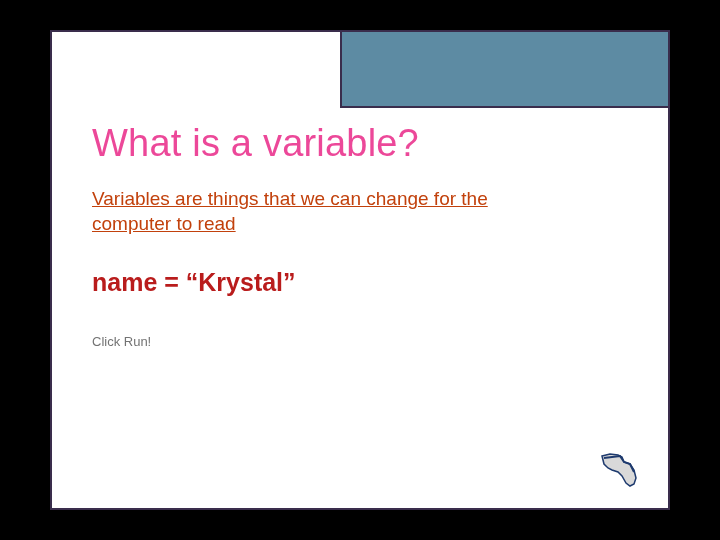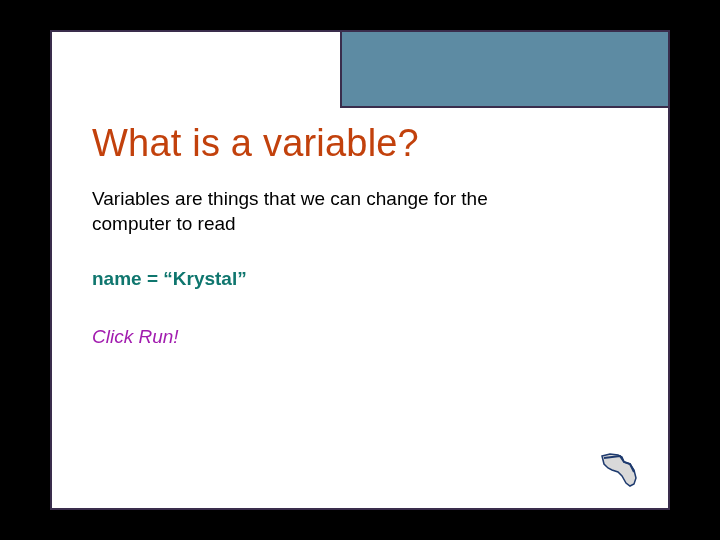--- a/index.html
+++ b/index.html
@@ -39,43 +39,43 @@
   }
   .content {
     position: absolute;
     left: 40px;
     top: 90px;
     right: 40px;
   }
   .title {
     font-size: 38px;
     font-weight: 400;
-    color: #c2410c;
+    color: #ec4899;
     margin: 0 0 22px 0;
     letter-spacing: 0.2px;
   }
   .para {
     font-size: 19px;
     line-height: 1.3;
-    color: #000000;
+    color: #c2410c;
     margin: 0 0 30px 0;
     max-width: 480px;
+    text-decoration: underline;
   }
   .code {
-    font-size: 19px;
+    font-size: 25px;
     line-height: 1.35;
     font-weight: 700;
-    color: #0f766e;
+    color: #b91c1c;
     margin: 0 0 34px 0;
   }
   .cta {
-    font-size: 19px;
-    color: #a21caf;
+    font-size: 13px;
+    color: #737373;
     margin: 0;
-    font-style: italic;
   }
   .florida {
     position: absolute;
     right: 22px;
     bottom: 18px;
     width: 46px;
     height: 40px;
   }
 </style>
 </head>

